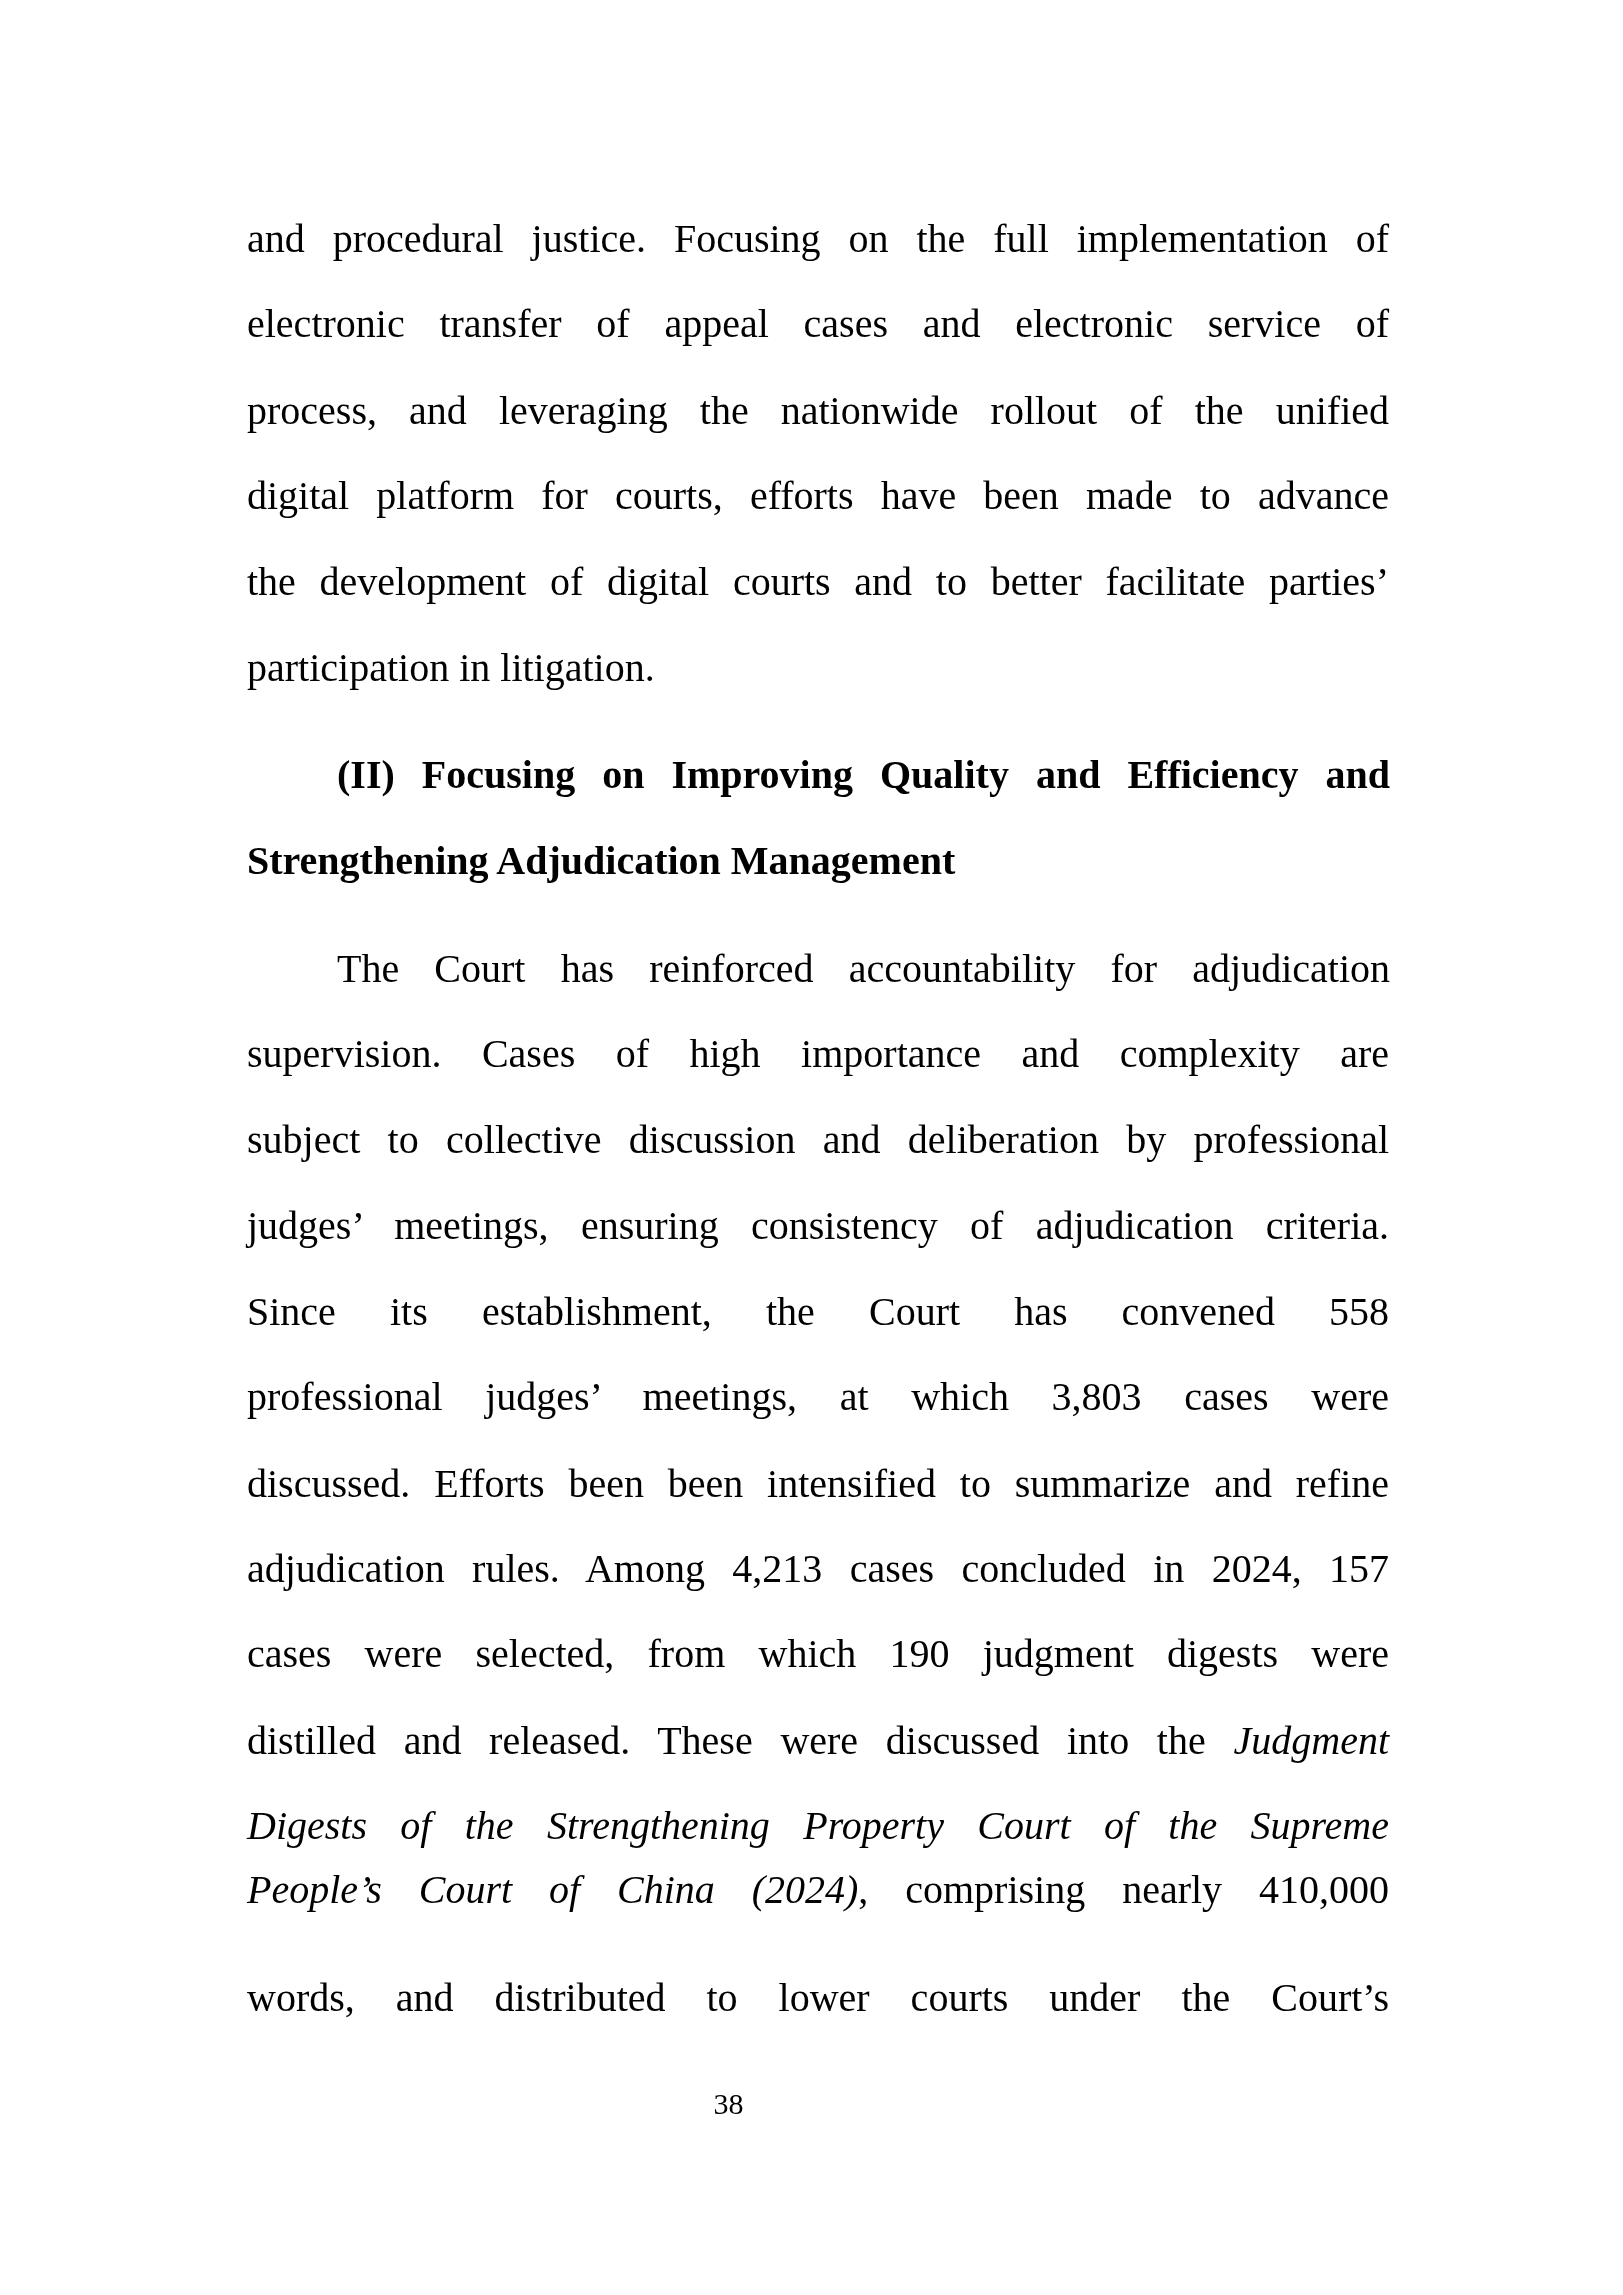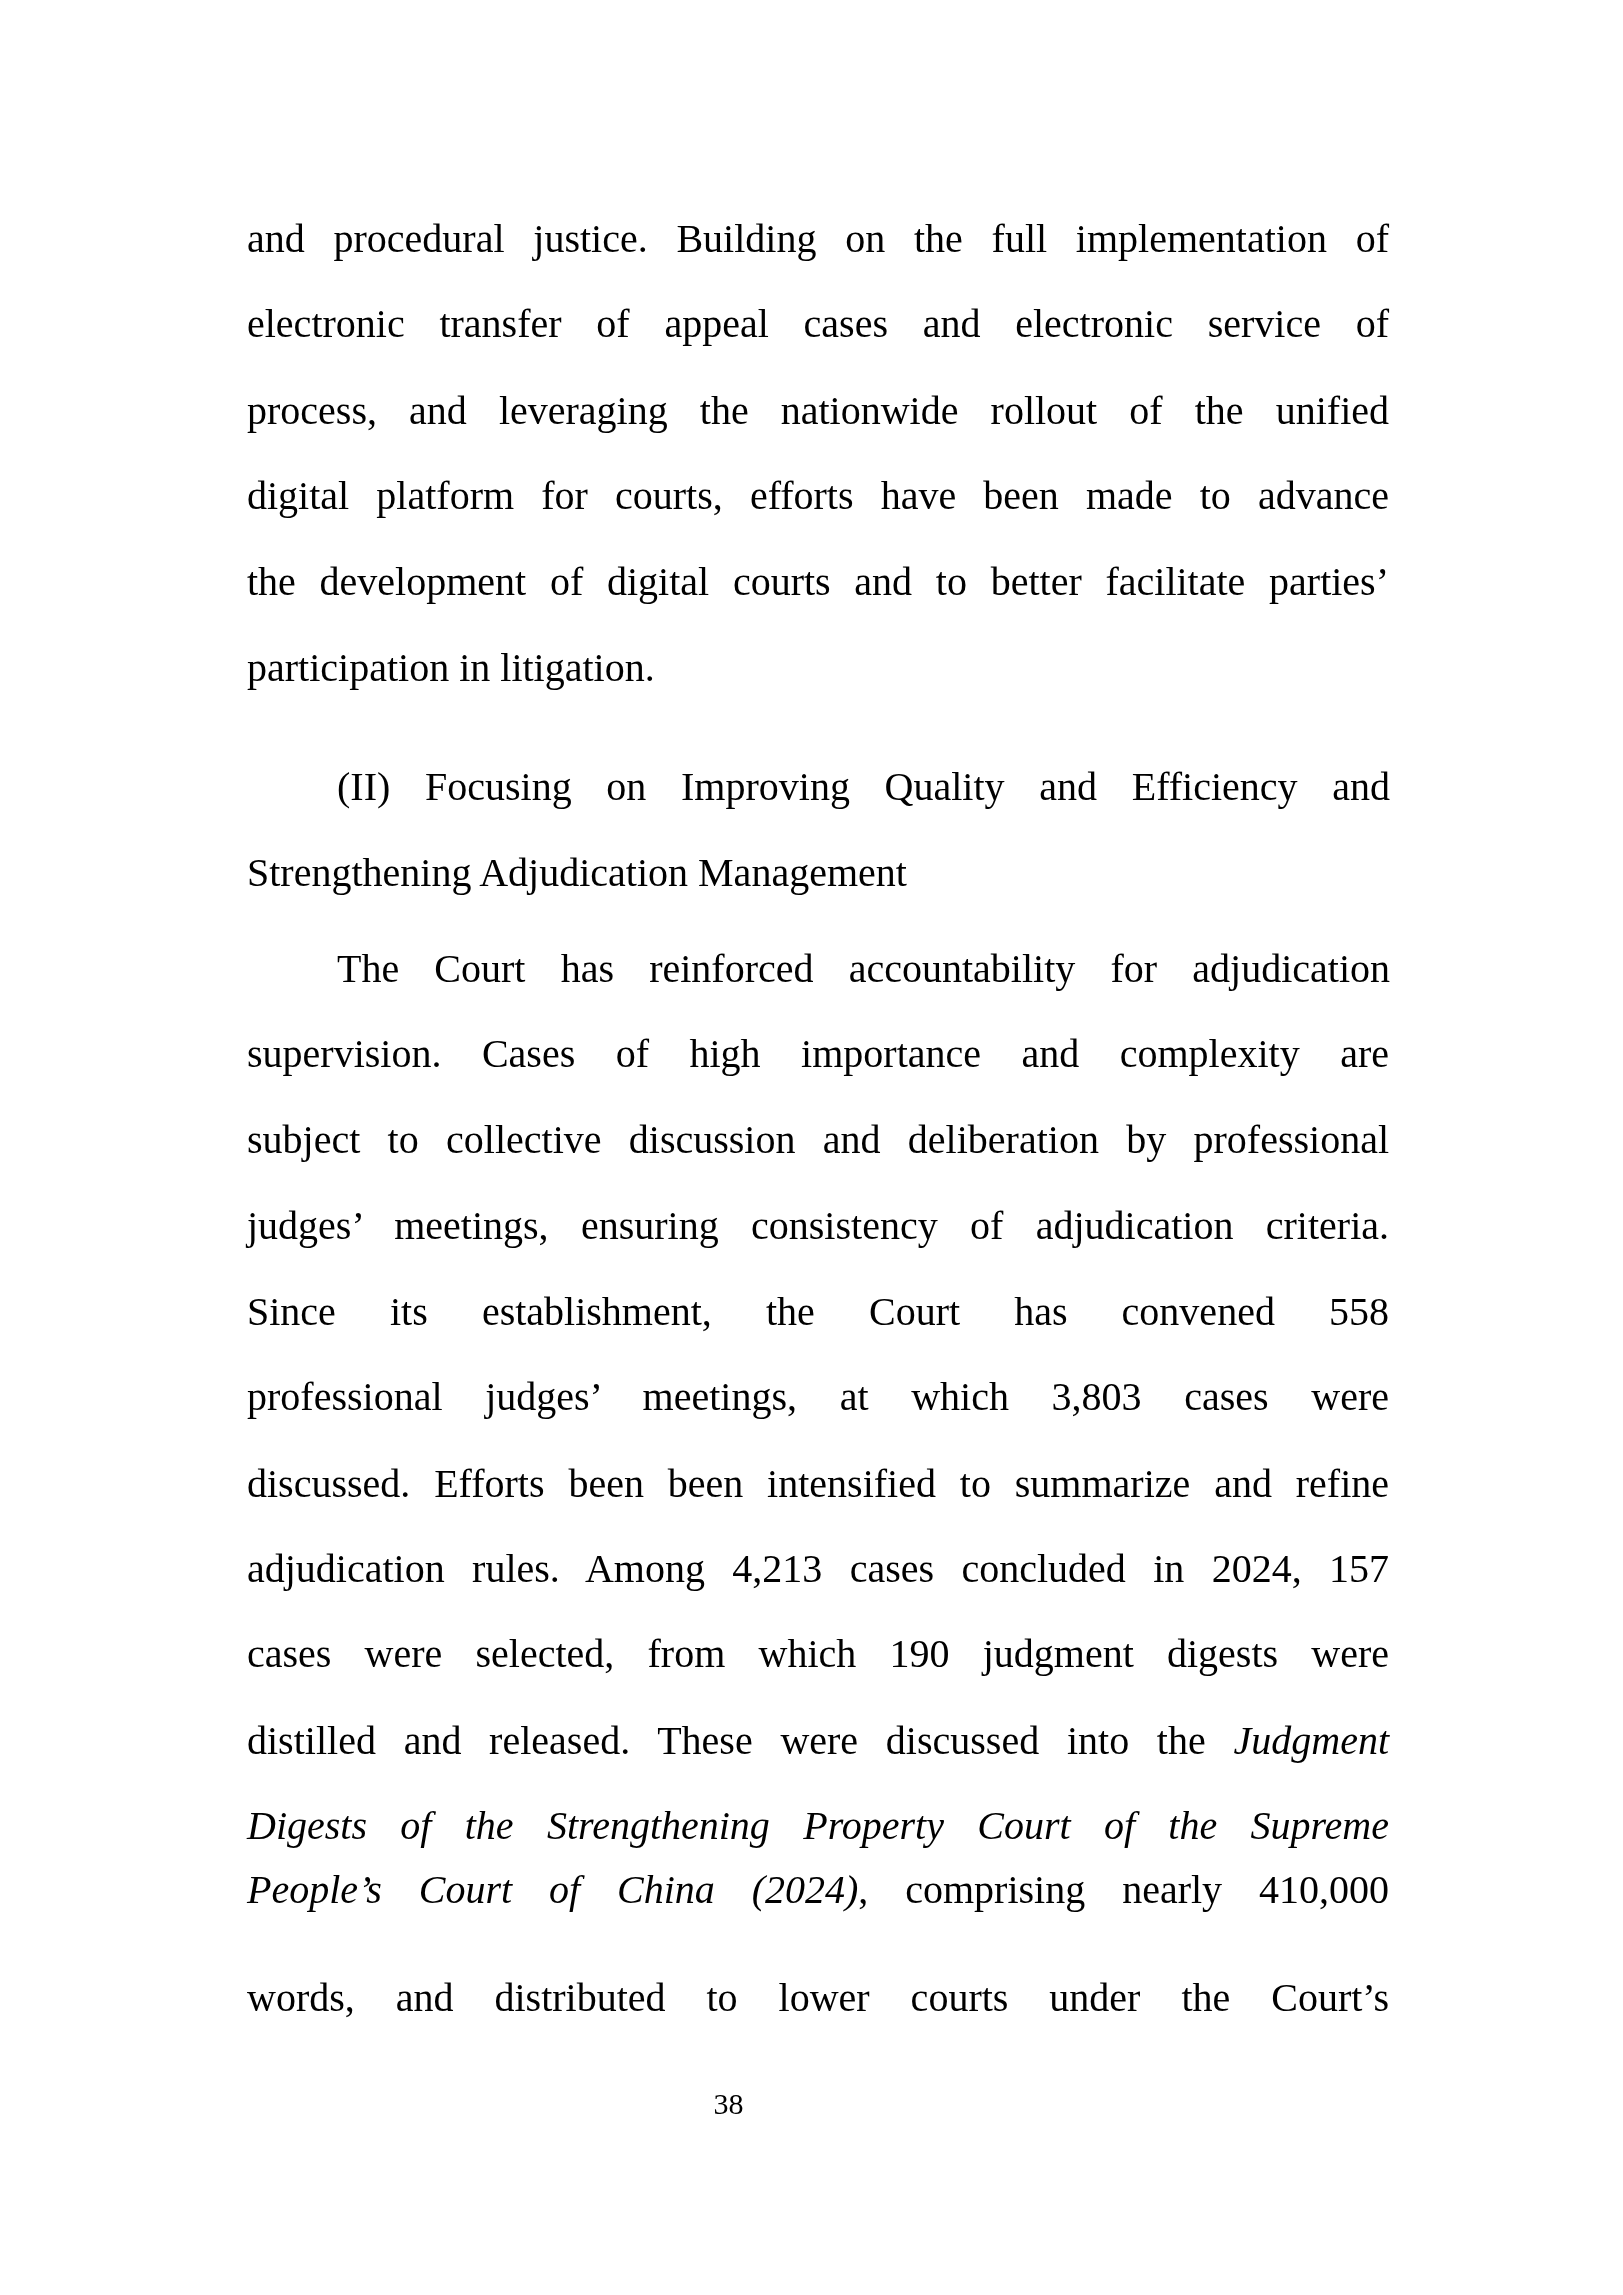--- a/index.html
+++ b/index.html
@@ -2,32 +2,32 @@
 <html style="font-size:13.5px"><head>
 <meta charset="utf-8">
 <style>
   html, body { margin:0; padding:0; background:#ffffff; }
   body { width:1623px; height:2295px; position:relative; overflow:hidden;
          font-family:"Liberation Serif", serif; color:#000; }
   .line { position:absolute; left:247px; width:1142px; font-size:40px; line-height:51px;
           white-space:nowrap; text-align:justify; text-align-last:justify; }
   .line.last { text-align-last:left; }
   .line.indent { left:337px; width:1053px; }
-  .bold { font-weight:normal;margin-top:12px; }
+  .bold { font-weight:bold; }
   .it { font-style:italic; }
   .pagenum { position:absolute; left:0; width:1457px; top:2087px; text-align:center;
              font-size:30px; line-height:34px; }
 </style>
 </head>
 <body>
 
 <div>
 
   <div>
-    <div class="line" style="top:213px">and procedural justice. Building on the full implementation of</div>
+    <div class="line" style="top:213px">and procedural justice. Focusing on the full implementation of</div>
     <div class="line" style="top:298px">electronic transfer of appeal cases and electronic service of</div>
     <div class="line" style="top:385px">process, and leveraging the nationwide rollout of the unified</div>
     <div class="line" style="top:470px">digital platform for courts, efforts have been made to advance</div>
     <div class="line" style="top:556px">the development of digital courts and to better facilitate parties’</div>
     <div class="line last" style="top:642px">participation in litigation.</div>
   </div>
 
   <div>
     <div class="line indent bold" style="top:749px">(II) Focusing on Improving Quality and Efficiency and</div>
     <div class="line bold last" style="top:835px">Strengthening Adjudication Management</div>

